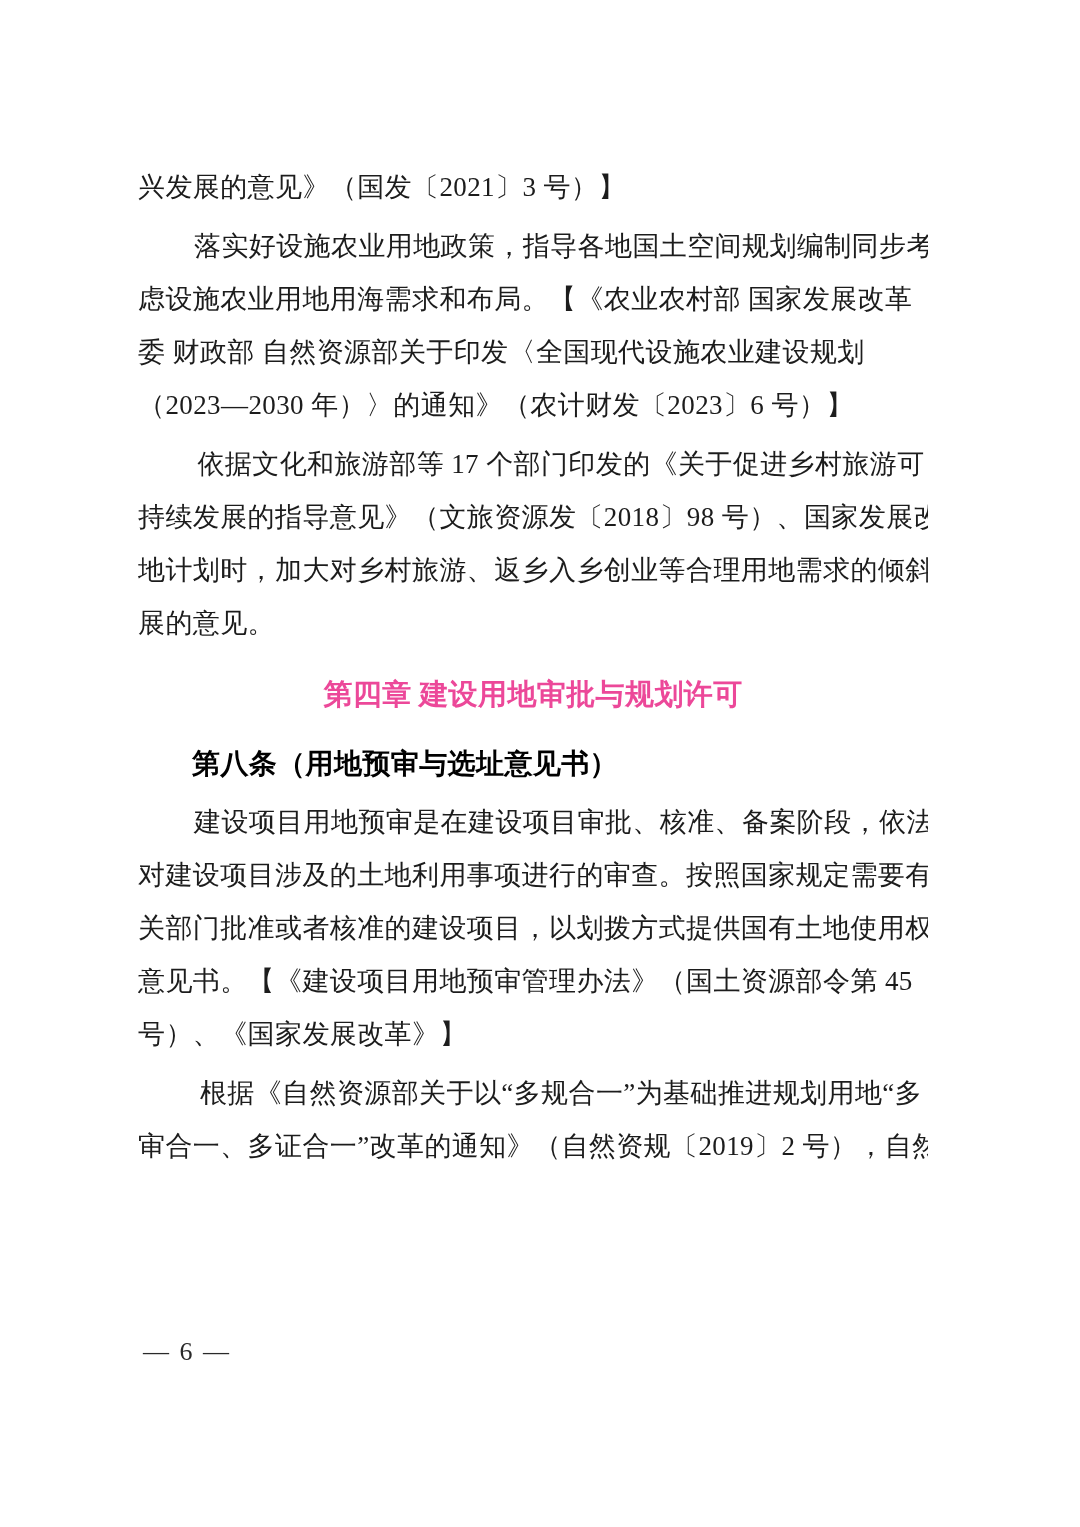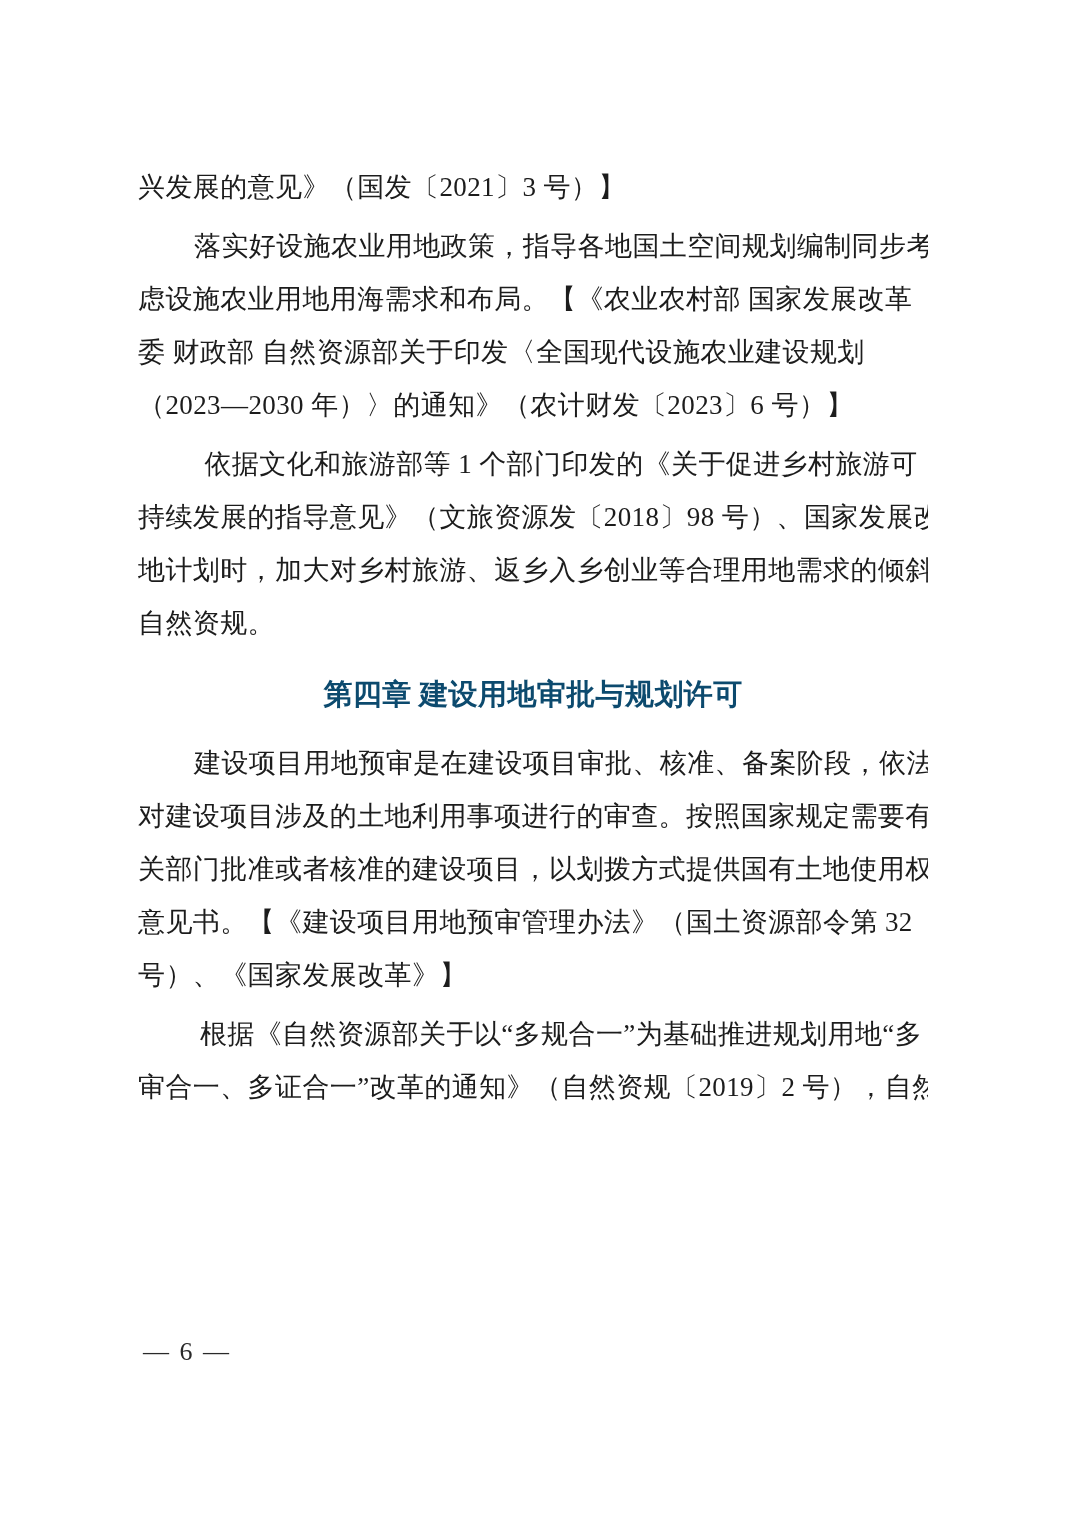--- a/index.html
+++ b/index.html
@@ -37,21 +37,21 @@
   }
   .indent {
     text-indent: 56px;
   }
   .chapter {
     margin-top: 18px;
     margin-bottom: 16px;
     text-align: center;
     font-weight: bold;
     font-size: 29px;
-    color: #0c4a6e;
+    color: #ec4899;
   }
   .article {
     font-weight: bold;
     font-size: 28px;
     text-indent: 54px;
     color: #000000;
   }
   .footer-pageno {
     position: absolute;
     left: 143px;
@@ -69,32 +69,33 @@
 <div class="page">
   <div class="text-block">
 
     <div class="line">兴发展的意见》（国发〔2021〕3 号）】</div>
 
     <div class="line pstart indent">落实好设施农业用地政策，指导各地国土空间规划编制同步考</div>
     <div class="line">虑设施农业用地用海需求和布局。【《农业农村部 国家发展改革</div>
     <div class="line">委 财政部 自然资源部关于印发〈全国现代设施农业建设规划</div>
     <div class="line">（2023—2030 年）〉的通知》（农计财发〔2023〕6 号）】</div>
 
-    <div class="line pstart indent">依据文化和旅游部等 1 个部门印发的《关于促进乡村旅游可</div>
+    <div class="line pstart indent">依据文化和旅游部等 17 个部门印发的《关于促进乡村旅游可</div>
     <div class="line">持续发展的指导意见》（文旅资源发〔2018〕98 号）、国家发展改</div>
     <div class="line">地计划时，加大对乡村旅游、返乡入乡创业等合理用地需求的倾斜</div>
-    <div class="line">自然资规。</div>
+    <div class="line">展的意见。</div>
 
     <div class="line chapter">第四章 建设用地审批与规划许可</div>
 
+    <div class="line article">第八条（用地预审与选址意见书）</div>
 
     <div class="line pstart indent">建设项目用地预审是在建设项目审批、核准、备案阶段，依法</div>
     <div class="line">对建设项目涉及的土地利用事项进行的审查。按照国家规定需要有</div>
     <div class="line">关部门批准或者核准的建设项目，以划拨方式提供国有土地使用权</div>
-    <div class="line">意见书。【《建设项目用地预审管理办法》（国土资源部令第 32</div>
+    <div class="line">意见书。【《建设项目用地预审管理办法》（国土资源部令第 45</div>
     <div class="line">号）、《国家发展改革》】</div>
 
     <div class="line pstart indent">根据《自然资源部关于以“多规合一”为基础推进规划用地“多</div>
     <div class="line">审合一、多证合一”改革的通知》（自然资规〔2019〕2 号），自然</div>
 
   </div>
 
   <div class="footer-pageno">— 6 —</div>
 </div>
 

